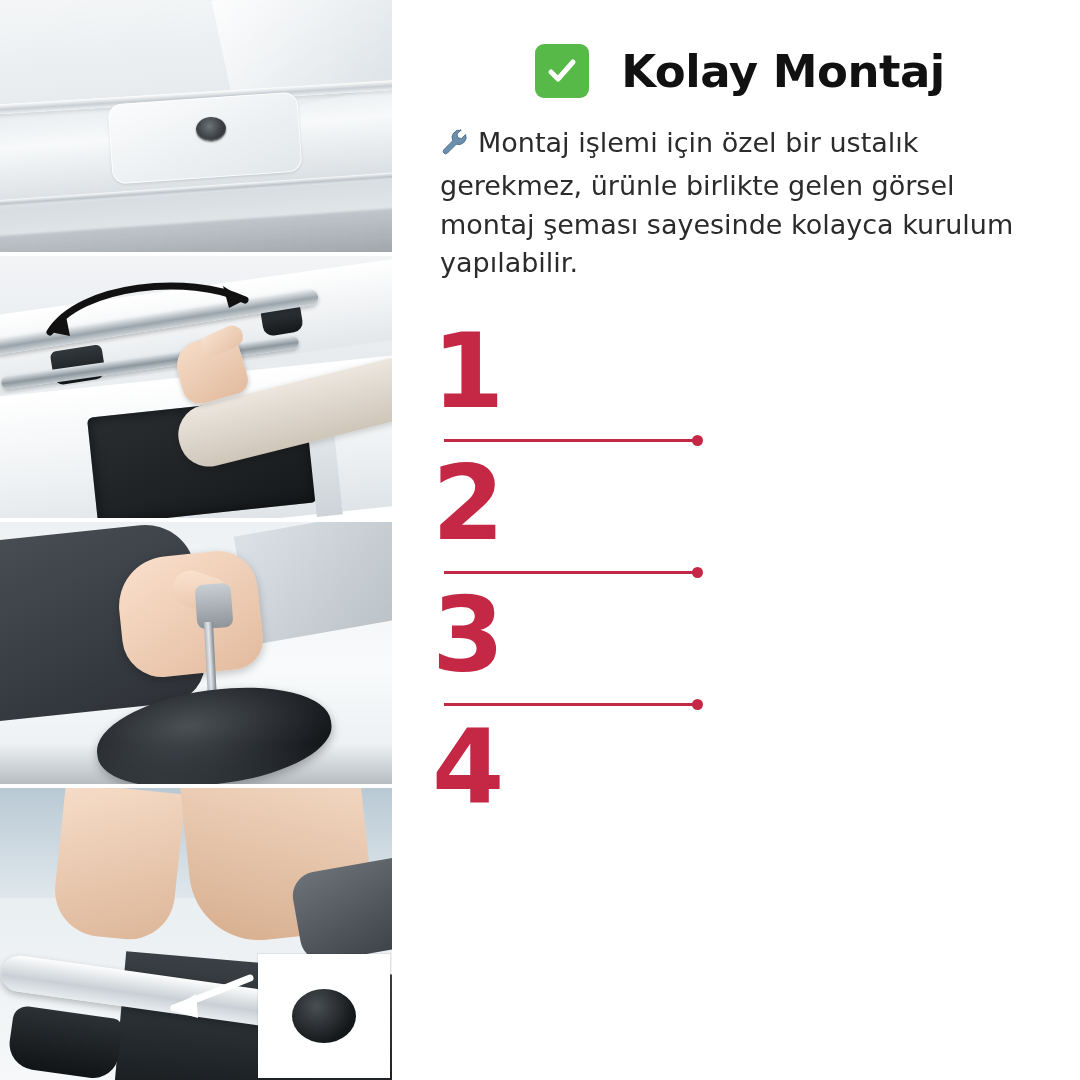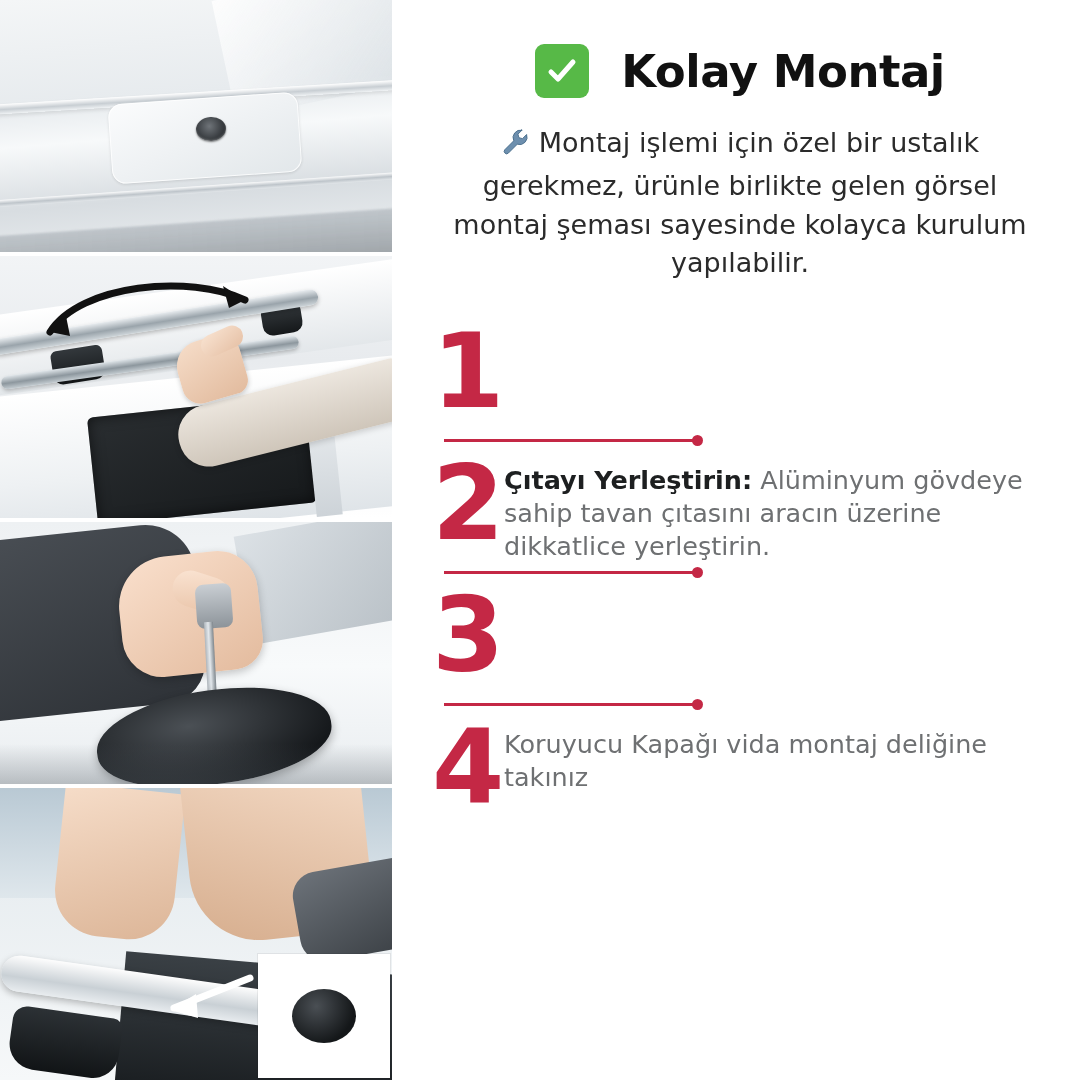--- a/index.html
+++ b/index.html
@@ -293,21 +293,20 @@
   .check-badge svg { display: block; }
   .headline-text {
     font-size: 45px;
     font-weight: 700;
     color: #111111;
     letter-spacing: -.5px;
     line-height: 1;
   }
   .intro {
     margin: 26px 14px 0 14px;
-    text-align: center;
     font-size: 27px;
     line-height: 1.42;
     color: #2b2b2b;
   }
   .wrench-icon {
     display: inline-block;
     vertical-align: -5px;
     margin-right: 8px;
   }
 
@@ -461,34 +460,28 @@
 
     <div class="steps">
 
       <div class="step step-1">
         <div class="step-num">1</div>
         <div class="step-rule rule-1"></div>
       </div>
 
       <div class="step step-2">
         <div class="step-num">2</div>
-        <div class="step-body">
-          <b>Çıtayı Yerleştirin:</b><span> Alüminyum gövdeye sahip tavan çıtasını aracın üzerine dikkatlice yerleştirin.</span>
-        </div>
         <div class="step-rule rule-2"></div>
       </div>
 
       <div class="step step-3">
         <div class="step-num">3</div>
         <div class="step-rule rule-3"></div>
       </div>
 
       <div class="step step-4">
         <div class="step-num">4</div>
-        <div class="step-body">
-          <b></b><span>Koruyucu Kapağı vida montaj deliğine takınız</span>
-        </div>
       </div>
 
     </div>
   </div>
 
 </div>
 
 </body></html>

